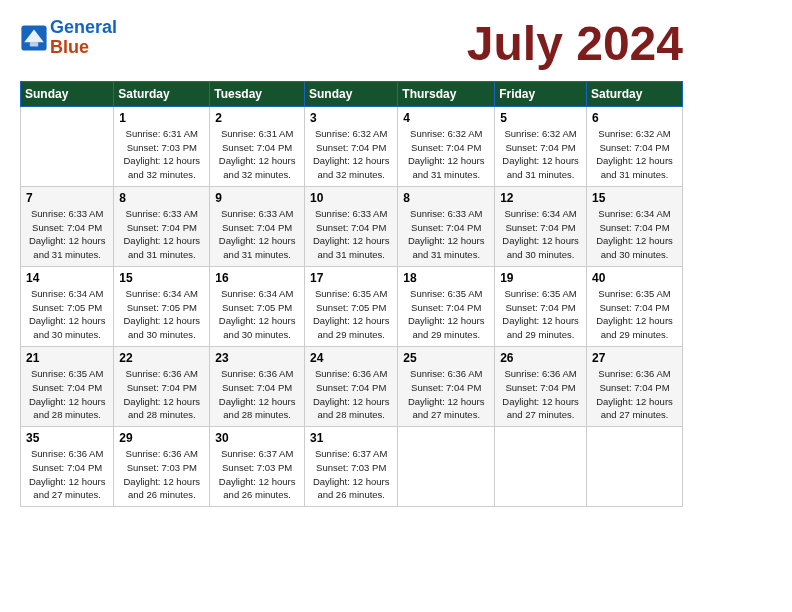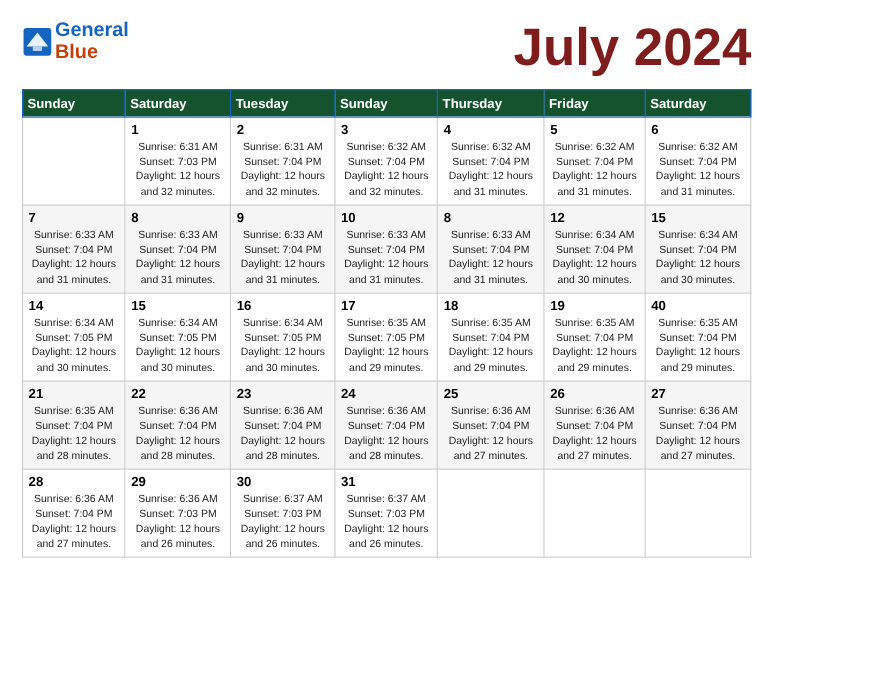--- a/index.html
+++ b/index.html
@@ -320,21 +320,21 @@
           <td>
             <span class="day-num">27</span>
             <div class="day-info" style="white-space: pre-line;">Sunrise: 6:36 AM
 Sunset: 7:04 PM
 Daylight: 12 hours
 and 27 minutes.</div>
           </td>
         </tr>
         <tr>
           <td>
-            <span class="day-num">28</span>
+            <span class="day-num">35</span>
             <div class="day-info" style="white-space: pre-line;">Sunrise: 6:36 AM
 Sunset: 7:04 PM
 Daylight: 12 hours
 and 27 minutes.</div>
           </td>
           <td>
             <span class="day-num">29</span>
             <div class="day-info" style="white-space: pre-line;">Sunrise: 6:36 AM
 Sunset: 7:03 PM
 Daylight: 12 hours

